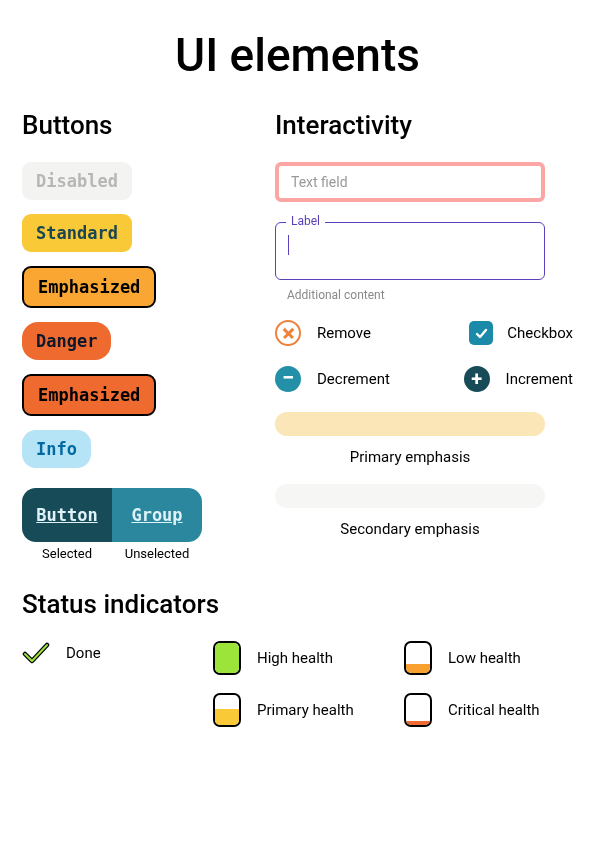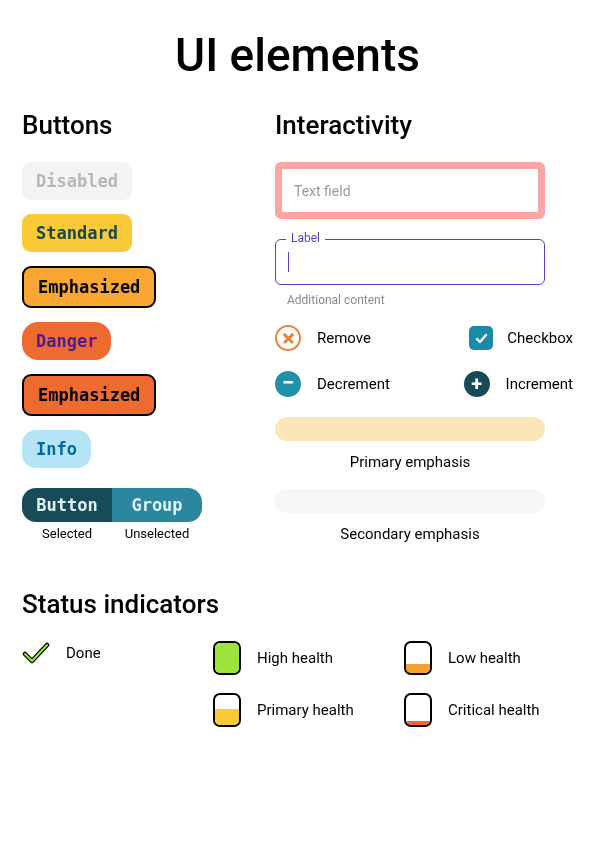--- a/index.html
+++ b/index.html
@@ -34,66 +34,67 @@
       font-family: ui-monospace, "SFMono-Regular", Menlo, monospace;
       font-size: 17px;
       font-weight: 600;
       padding: 9px 14px;
       border-radius: 9px;
       margin-bottom: 14px;
     }
     .btn-disabled { background: #f3f4f2; color: #b7b8b5; }
     .btn-standard { background: #f9c937; color: #1a4652; }
     .btn-emph { background: #f9a732; color: #000; border: 2px solid #000; }
-    .btn-danger { background: #ee6a2f; color: #4c1d95; border-radius: 16px; }
+    .btn-danger { background: #ee6a2f; color: #0f172a; border-radius: 16px; }
     .btn-danger-emph { background: #ee6a2f; color: #000; border: 2px solid #000; }
     .btn-info { background: #b6e4f7; color: #0369a1; border-radius: 14px; }
     .btn-group-wrap { margin-top: 6px; }
     .btn-group {
       display: flex;
       width: 180px;
       border-radius: 14px;
       overflow: hidden;
       font-family: ui-monospace, "SFMono-Regular", Menlo, monospace;
       font-size: 17px;
       font-weight: 600;
     }
     .btn-seg {
       flex: 1;
       text-align: center;
-      padding: 7px 0;
+      padding: 17px 0;
       color: #dff2f7;
+      text-decoration: underline;
     }
     .btn-seg.a { background: #164b57; }
     .btn-seg.b { background: #2a879d; }
     .btn-sublabels {
       display: flex;
       width: 180px;
       font-size: 13px;
       margin-top: 4px;
     }
     .btn-sublabels span { flex: 1; text-align: center; }
 
     
     .textfield {
       width: 270px;
-      height: 57px;
-      border: 7px solid #fca5a5;
+      height: 40px;
+      border: 4px solid #fca5a5;
       border-radius: 6px;
       display: flex;
       align-items: center;
       padding: 0 12px;
       font-size: 14px;
       color: #999;
       margin-bottom: 20px;
     }
     .labeled-field-wrap { position: relative; margin-bottom: 8px; }
     .labeled-field {
       width: 270px;
-      height: 46px;
+      height: 58px;
       border: 1.5px solid #5b3fbb;
       border-radius: 6px;
       position: relative;
       padding: 12px;
     }
     .labeled-field .lbl {
       position: absolute;
       top: -9px;
       left: 10px;
       background: #fff;

